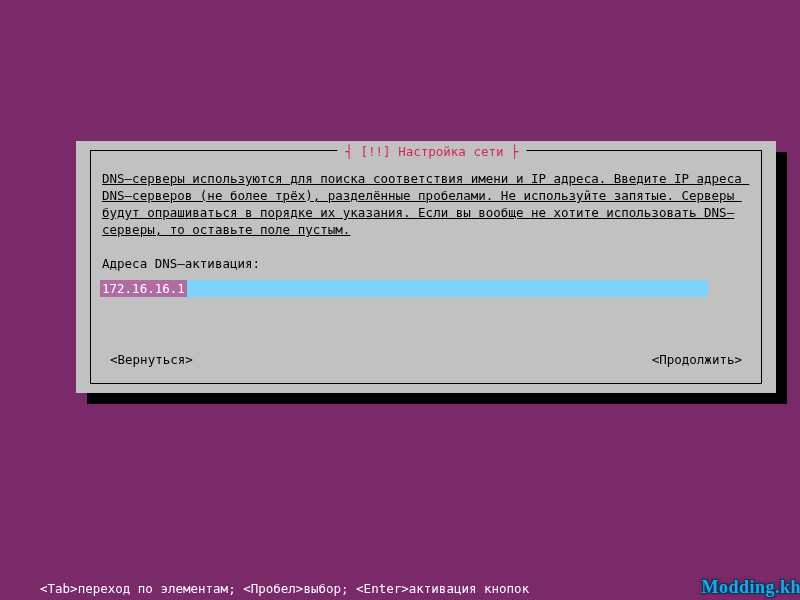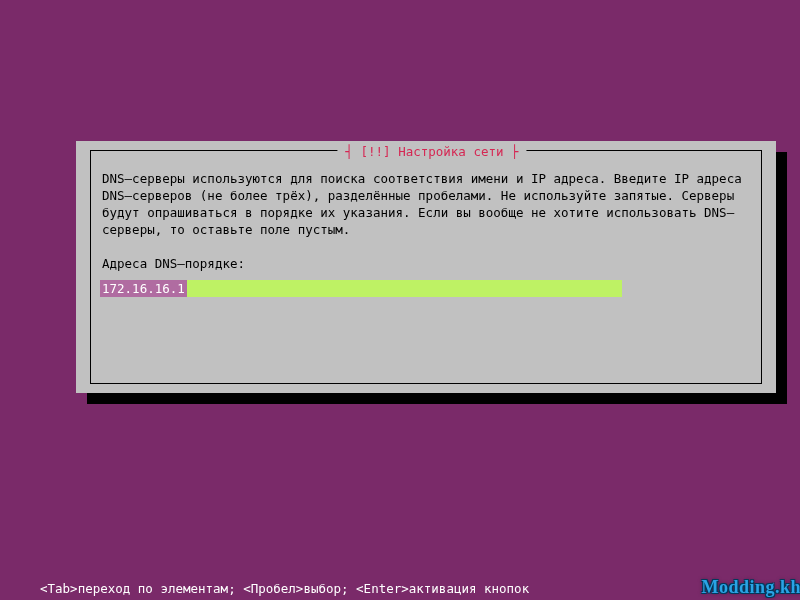--- a/index.html
+++ b/index.html
@@ -57,27 +57,27 @@
       white-space: pre;
     }
     .dialog-body {
       position: absolute;
       left: 70px;
       top: 170px;
       width: 648px;
       color: #000;
       line-height: 17px;
     }
-    .description { white-space: pre-wrap; }
+    .description { white-space: pre-wrap; text-decoration: underline; }
     .prompt { margin-top: 17px; }
     .input-row {
       margin-top: 8px;
-      width: 522px;
+      width: 608px;
       margin-left: -2px;
-      background: #bef264;
+      background: #7dd3fc;
       color: #fff;
       height: 17px;
       line-height: 17px;
       display: flex;
     }
     .input-value {
       background: #b06ca1;
       color: #fff;
       padding: 0 2px;
       white-space: pre;
@@ -123,23 +123,27 @@
 
 <div class="screen">
 
   <div class="dialog-shadow"></div>
   <div class="dialog"></div>
   <div class="frame"></div>
   <div class="frame-title">┤ <span>[!!] Настройка сети</span> ├</div>
 
   <div class="dialog-body">
     <div class="description">DNS–серверы используются для поиска соответствия имени и IP адреса. Введите IP адреса DNS–серверов (не более трёх), разделённые пробелами. Не используйте запятые. Серверы будут опрашиваться в порядке их указания. Если вы вообще не хотите использовать DNS–серверы, то оставьте поле пустым.</div>
-    <div class="prompt">Адреса DNS–порядке:</div>
+    <div class="prompt">Адреса DNS–активация:</div>
     <div class="input-row">
       <span class="input-value">172.16.16.1</span>
     </div>
   </div>
 
+  <div class="buttons">
+    <span class="btn">&lt;Вернуться&gt;</span>
+    <span class="btn">&lt;Продолжить&gt;</span>
+  </div>
 
   <div class="helpbar">&lt;Tab&gt;переход по элементам; &lt;Пробел&gt;выбор; &lt;Enter&gt;активация кнопок</div>
 
   <div class="watermark">Modding.kh.ua</div>
 </div>
 
 </body></html>

